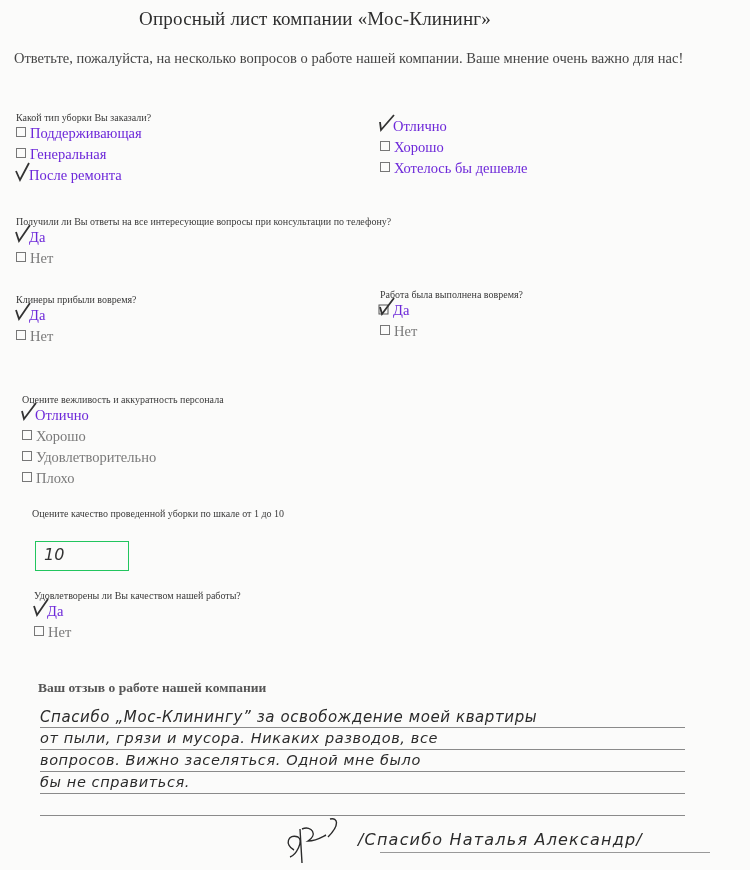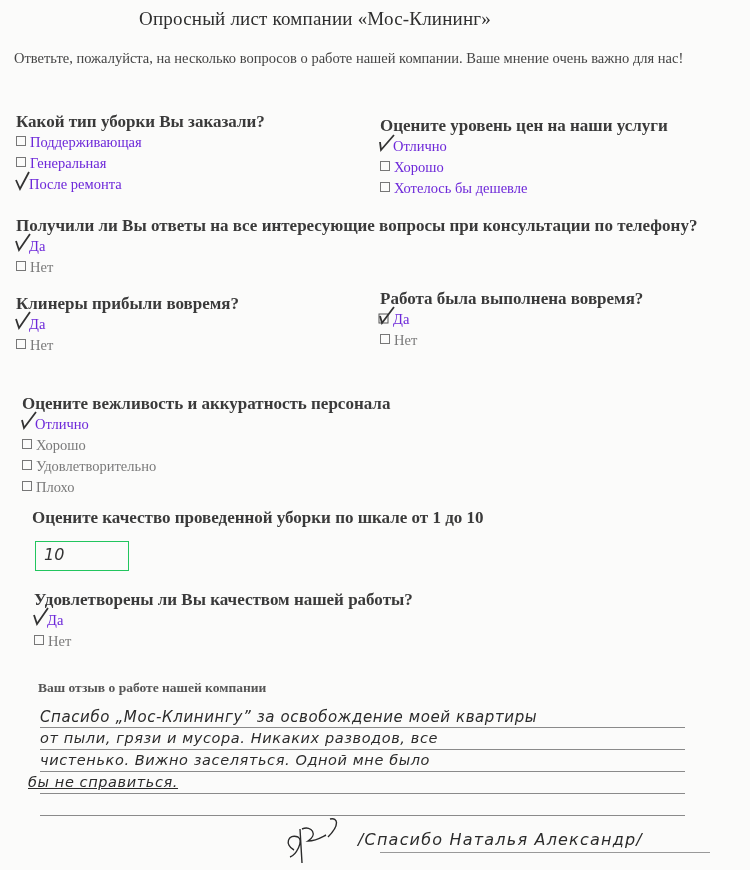--- a/index.html
+++ b/index.html
@@ -6,21 +6,21 @@
   body {
     width: 750px; height: 870px; overflow: hidden;
     background: #fbfbfa;
     font-family: "Liberation Serif", "DejaVu Serif", serif;
     color: #3a3a3a;
     position: relative;
   }
   .abs { position: absolute; }
   .title { left: 0; width: 630px; top: 8px; text-align: center; font-size: 19px; color: #2e2e2e; letter-spacing: 0.2px; }
   .intro { left: 14px; width: 720px; top: 48px; font-size: 14.5px; line-height: 21px; color: #444; }
-  .q { font-size: 17px; font-weight: bold; color: #3a3a3a; white-space: nowrap; }
+  .q { font-size: 10px; font-weight: normal; color: #3a3a3a; white-space: nowrap; }
   .opt { font-size: 14.5px; color: #6d28d9; height: 21px; line-height: 21px; white-space: nowrap; position: relative; }
   .opt.faint { color: #7a7a7a; }
   .box { display: inline-block; width: 8px; height: 8px; border: 1px solid #777; margin-right: 4px; vertical-align: 1px; }
   .chk { position: absolute; left: -2px; top: -4px; width: 20px; height: 22px; }
   .checked-pad { display: inline-block; width: 13px; }
   .scorebox { left: 35px; top: 541px; width: 92px; height: 28px; border: 1px solid #22c55e; }
   .score { position: absolute; left: 8px; top: 3px; font-family: "DejaVu Sans", sans-serif; font-style: italic; font-size: 16px; color: #333; }
   .line { position: absolute; left: 40px; width: 645px; border-top: 1px solid #8a8a8a; }
   .hand { position: absolute; font-family: "DejaVu Sans", sans-serif; font-style: italic; color: #2b2b2b; font-size: 14.5px; white-space: nowrap; letter-spacing: 0.6px; }
 </style>
@@ -36,21 +36,20 @@
   <div class="opt"><span class="box"></span><span>Генеральная</span></div>
   <div class="opt">
     <span class="checked-pad"></span><span>После ремонта</span>
     <svg class="chk" viewBox="0 0 20 22">
         <path d="M2 10 L6 19 L15 2" stroke="#333" stroke-width="1.8" fill="none"></path>
       </svg>
   </div>
 </div>
 
 <div class="abs" style="left:380px; top:116px;">
-  <div class="q">Оцените уровень цен на наши услуги</div>
   <div class="opt">
     <span class="checked-pad"></span><span>Отлично</span>
     <svg class="chk" viewBox="0 0 20 22">
         <path d="M2 10 L3 18 L16 3" stroke="#333" stroke-width="1.8" fill="none"></path>
       </svg>
   </div>
   <div class="opt"><span class="box"></span><span>Хорошо</span></div>
   <div class="opt"><span class="box"></span><span>Хотелось бы дешевле</span></div>
 </div>
 
@@ -119,21 +118,21 @@
 
 <div class="abs" style="left:38px; top:680px; font-size:13.5px; font-weight:bold; color:#555;">Ваш отзыв о работе нашей компании</div>
 <div class="abs" style="left:0; top:0; width:750px; height:870px;margin-top:14px;">
   <div class="line" style="top:713px;"></div>
   <div class="line" style="top:735px;"></div>
   <div class="line" style="top:757px;"></div>
   <div class="line" style="top:779px;"></div>
   <div class="line" style="top:801px;"></div>
   <div class="hand" style="left:40px; top:694px; font-size:15px;">Спасибо „Мос-Клинингу” за освобождение моей квартиры</div>
   <div class="hand" style="left:40px; top:716px;text-align:center;">от пыли, грязи и мусора. Никаких разводов, все</div>
-  <div class="hand" style="left:40px; top:738px;">чистенько. Вижно заселяться. Одной мне было</div>
-  <div class="hand" style="left:28px; top:760px;text-decoration:underline;">бы не справиться.</div>
+  <div class="hand" style="left:40px; top:738px;">вопросов. Вижно заселяться. Одной мне было</div>
+  <div class="hand" style="left:40px; top:760px;">бы не справиться.</div>
 </div>
 
 <svg class="abs" style="left:282px; top:815px;" width="70" height="55" viewBox="0 0 70 55">
   <path d="M12 35 C2 30 6 18 16 22 C22 26 14 40 8 42 M18 14 L20 48 M20 14 C30 10 36 20 26 26 C34 26 40 22 44 20 M48 4 C56 2 58 10 46 22" stroke="#2b2b2b" stroke-width="1.4" fill="none"></path>
 </svg>
 <div class="hand" style="left:358px; top:830px; font-size:16px; letter-spacing:1.2px;">/Спасибо Наталья Александр/</div>
 <div class="abs" style="left:380px; top:852px; width:330px; border-top:1px solid #999;"></div>
 
 </body></html>

